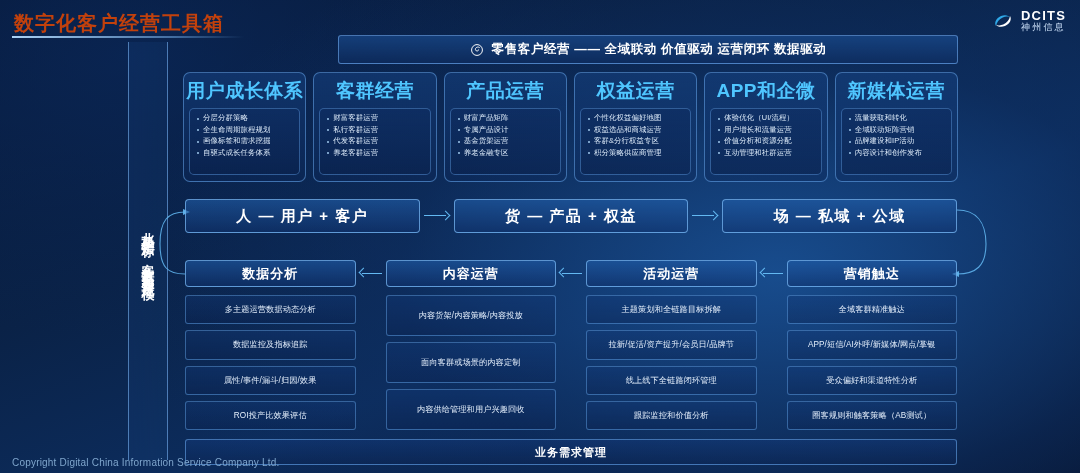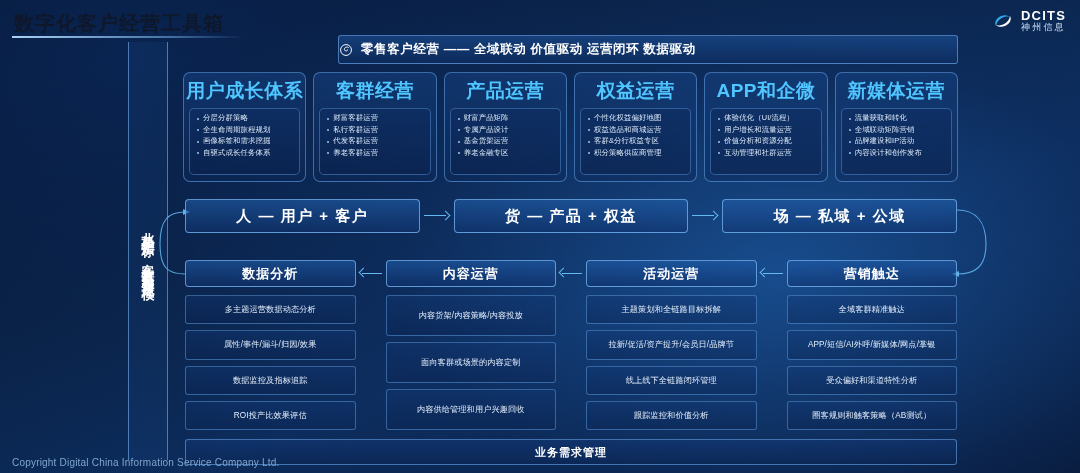--- a/index.html
+++ b/index.html
@@ -11,21 +11,21 @@
   body {
     background:
       radial-gradient(ellipse 900px 520px at 72% 58%, rgba(26,82,150,0.85) 0%, rgba(14,48,100,0.55) 42%, rgba(6,22,54,0) 72%),
       radial-gradient(ellipse 700px 400px at 12% 12%, rgba(10,40,90,0.75) 0%, rgba(6,20,50,0) 70%),
       linear-gradient(160deg, #071632 0%, #0a2247 38%, #0c2c5c 62%, #061129 100%);
     position: relative;
   }
   
   #page-title {
     position: absolute; left: 14px; top: 10px;
-    color: #0f172a; font-size: 20px; font-weight: bold; letter-spacing: 1px;
+    color: #c2410c; font-size: 20px; font-weight: bold; letter-spacing: 1px;
     white-space: nowrap;
   }
   #title-rule {
     position: absolute; left: 12px; top: 36px; width: 232px; height: 2px;
     background: linear-gradient(90deg, rgba(180,220,255,0.95) 0%, rgba(120,180,240,0.5) 70%, rgba(120,180,240,0) 100%);
   }
   #brand-logo {
     position: absolute; right: 14px; top: 9px;
     display: flex; align-items: center; gap: 6px;
   }
@@ -46,21 +46,21 @@
     writing-mode: vertical-rl; text-orientation: upright;
     color: #ffffff; font-size: 13px; font-weight: bold; letter-spacing: 3px;
     line-height: 1; white-space: nowrap;
   }
 
   
   #top-banner {
     position: absolute; left: 338px; top: 35px; width: 620px; height: 29px;
     border: 1px solid rgba(120,180,250,0.55); border-radius: 3px;
     background: linear-gradient(180deg, rgba(30,86,160,0.55), rgba(16,48,104,0.45));
-    display: flex; align-items: center; gap: 8px;
+    display: flex; align-items: center; justify-content: center; gap: 8px;
   }
   #top-banner .bi { width: 14px; height: 14px; flex: 0 0 auto; }
   #top-banner .btext { color: #ffffff; font-size: 12.5px; font-weight: bold; letter-spacing: .6px; white-space: nowrap; }
 
   
   #pillars {
     position: absolute; left: 183px; top: 72px; width: 775px; height: 110px;
     display: flex; gap: 7px;
   }
   .pillar {
@@ -357,22 +357,22 @@
   <div class="stage-box">内容运营</div>
   <div class="stage-arrow"></div>
   <div class="stage-box">活动运营</div>
   <div class="stage-arrow"></div>
   <div class="stage-box">营销触达</div>
 </div>
 
 <div id="detail-grid">
   <div class="detail-col">
     <div class="detail-cell">多主题运营数据动态分析</div>
+    <div class="detail-cell">数据监控及指标追踪</div>
     <div class="detail-cell">属性/事件/漏斗/归因/效果</div>
-    <div class="detail-cell">数据监控及指标追踪</div>
     <div class="detail-cell">ROI投产比效果评估</div>
   </div>
   <div class="detail-col">
     <div class="detail-cell">内容货架/内容策略/内容投放</div>
     <div class="detail-cell">面向客群或场景的内容定制</div>
     <div class="detail-cell">内容供给管理和用户兴趣回收</div>
   </div>
   <div class="detail-col">
     <div class="detail-cell">主题策划和全链路目标拆解</div>
     <div class="detail-cell">拉新/促活/资产提升/会员日/品牌节</div>

